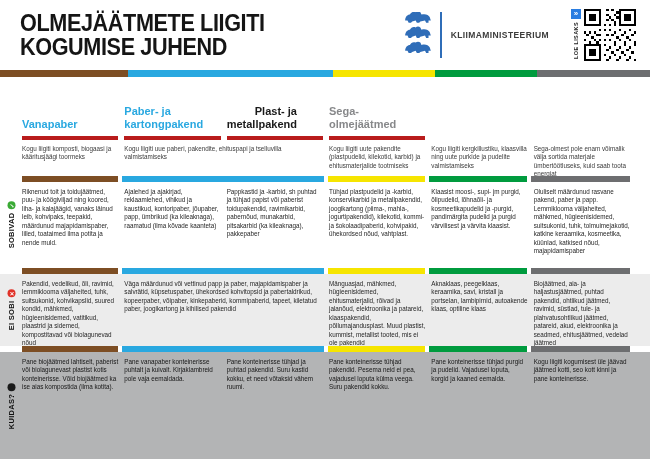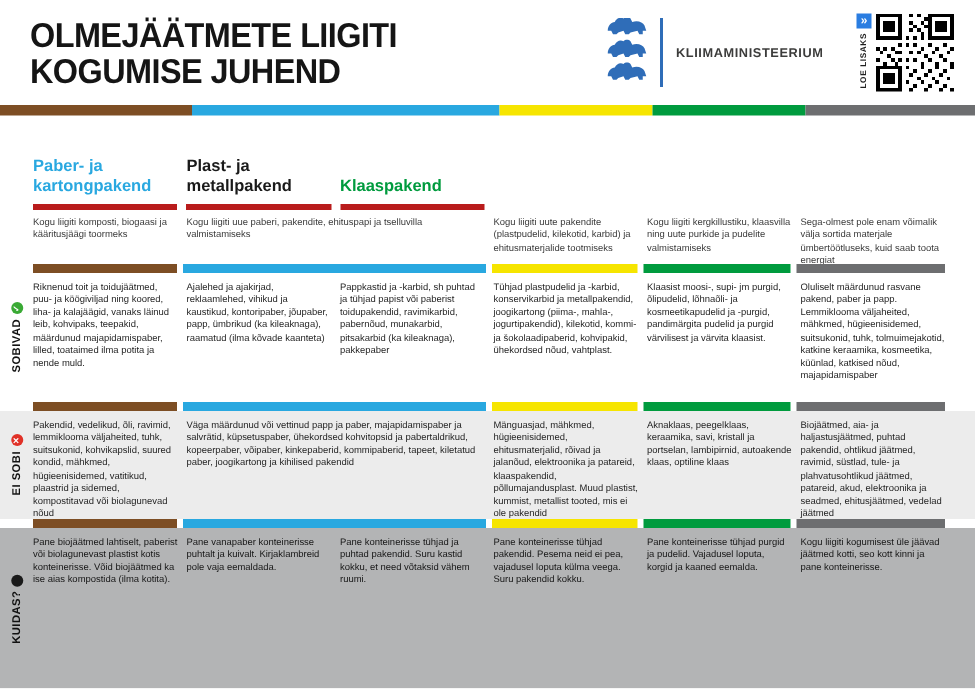--- a/index.html
+++ b/index.html
@@ -123,29 +123,33 @@
   <div class="stripe">
     <div class="seg s1" style="background: rgb(125, 78, 36);"></div>
     <div class="seg s2" style="background: rgb(41, 168, 224);"></div>
     <div class="seg s3" style="background: rgb(246, 229, 0);"></div>
     <div class="seg s4" style="background: rgb(0, 155, 62);"></div>
     <div class="seg s5" style="background: rgb(109, 110, 112);"></div>
   </div>
 
   <div class="grid row-head">
     <div class="cell">
+        <h2 class="col-title" style="color: rgb(41, 168, 224);">Vanapaber</h2>
+      </div>
+    <div class="cell">
         <h2 class="col-title" style="color: rgb(41, 168, 224);">Paber- ja
 kartongpakend</h2>
       </div>
     <div class="cell">
-        <h2 class="col-title" style="color: rgb(26, 26, 26);">Plast- ja
+        <h2 class="col-title" style="color: rgb(26, 26, 26); text-align: right;">Plast- ja
 metallpakend</h2>
       </div>
     <div class="cell">
-        <h2 class="col-title" style="color: rgb(0, 155, 62);">Klaaspakend</h2>
+        <h2 class="col-title" style="color: rgb(135, 136, 138);">Sega-
+olmejäätmed</h2>
       </div>
   </div>
 
   <div class="grid row-intro">
     <div class="cell">Kogu liigiti komposti, biogaasi ja kääritusjäägi toormeks</div>
     <div class="cell span2">Kogu liigiti uue paberi, pakendite, ehituspapi ja tselluvilla valmistamiseks</div>
     <div class="cell">Kogu liigiti uute pakendite (plastpudelid, kilekotid, karbid) ja ehitusmaterjalide tootmiseks</div>
     <div class="cell">Kogu liigiti kergkillustiku, klaasvilla ning uute purkide ja pudelite valmistamiseks</div>
     <div class="cell">Sega-olmest pole enam võimalik välja sortida materjale ümbertöötluseks, kuid saab toota energiat</div>
   </div>

